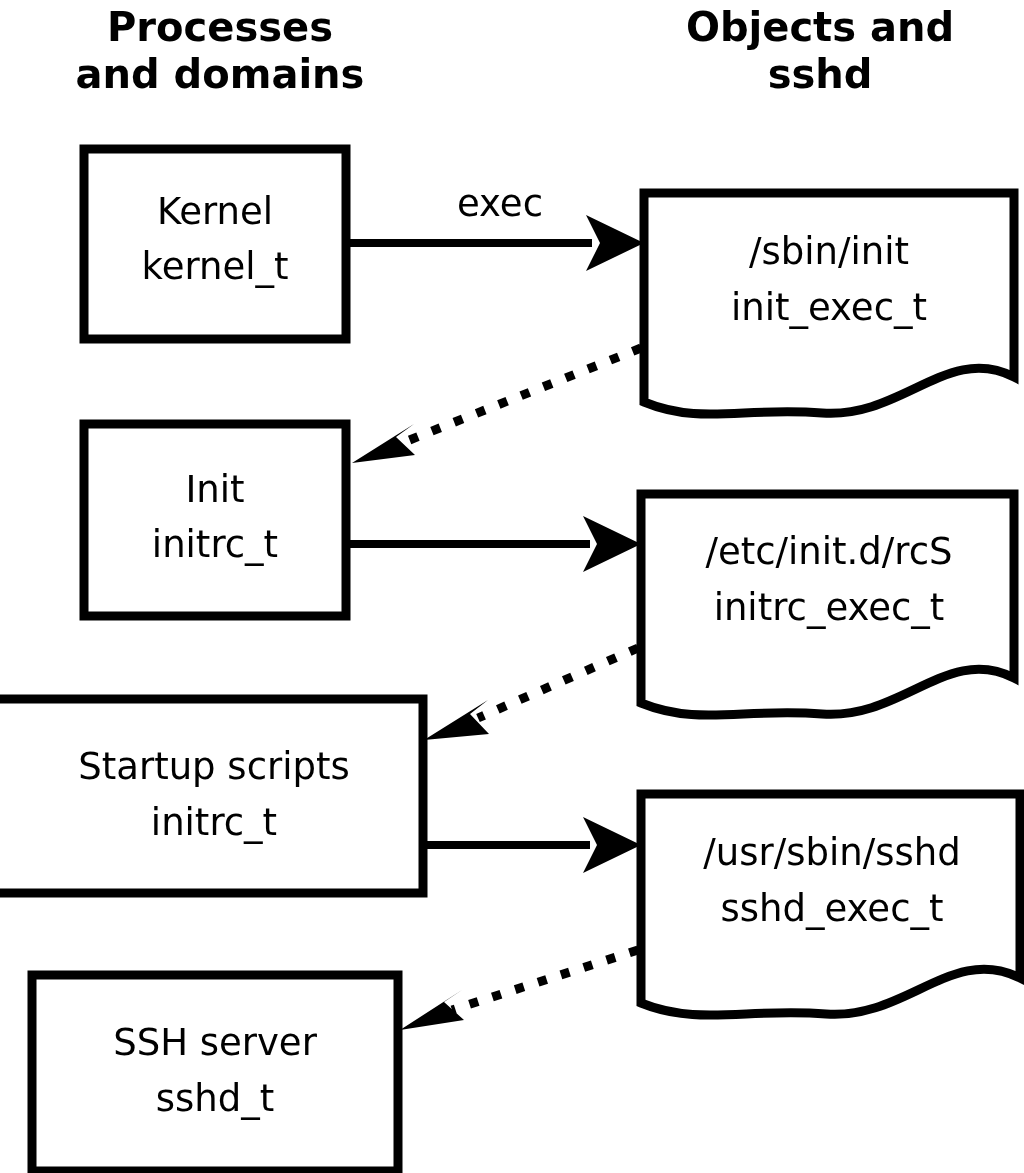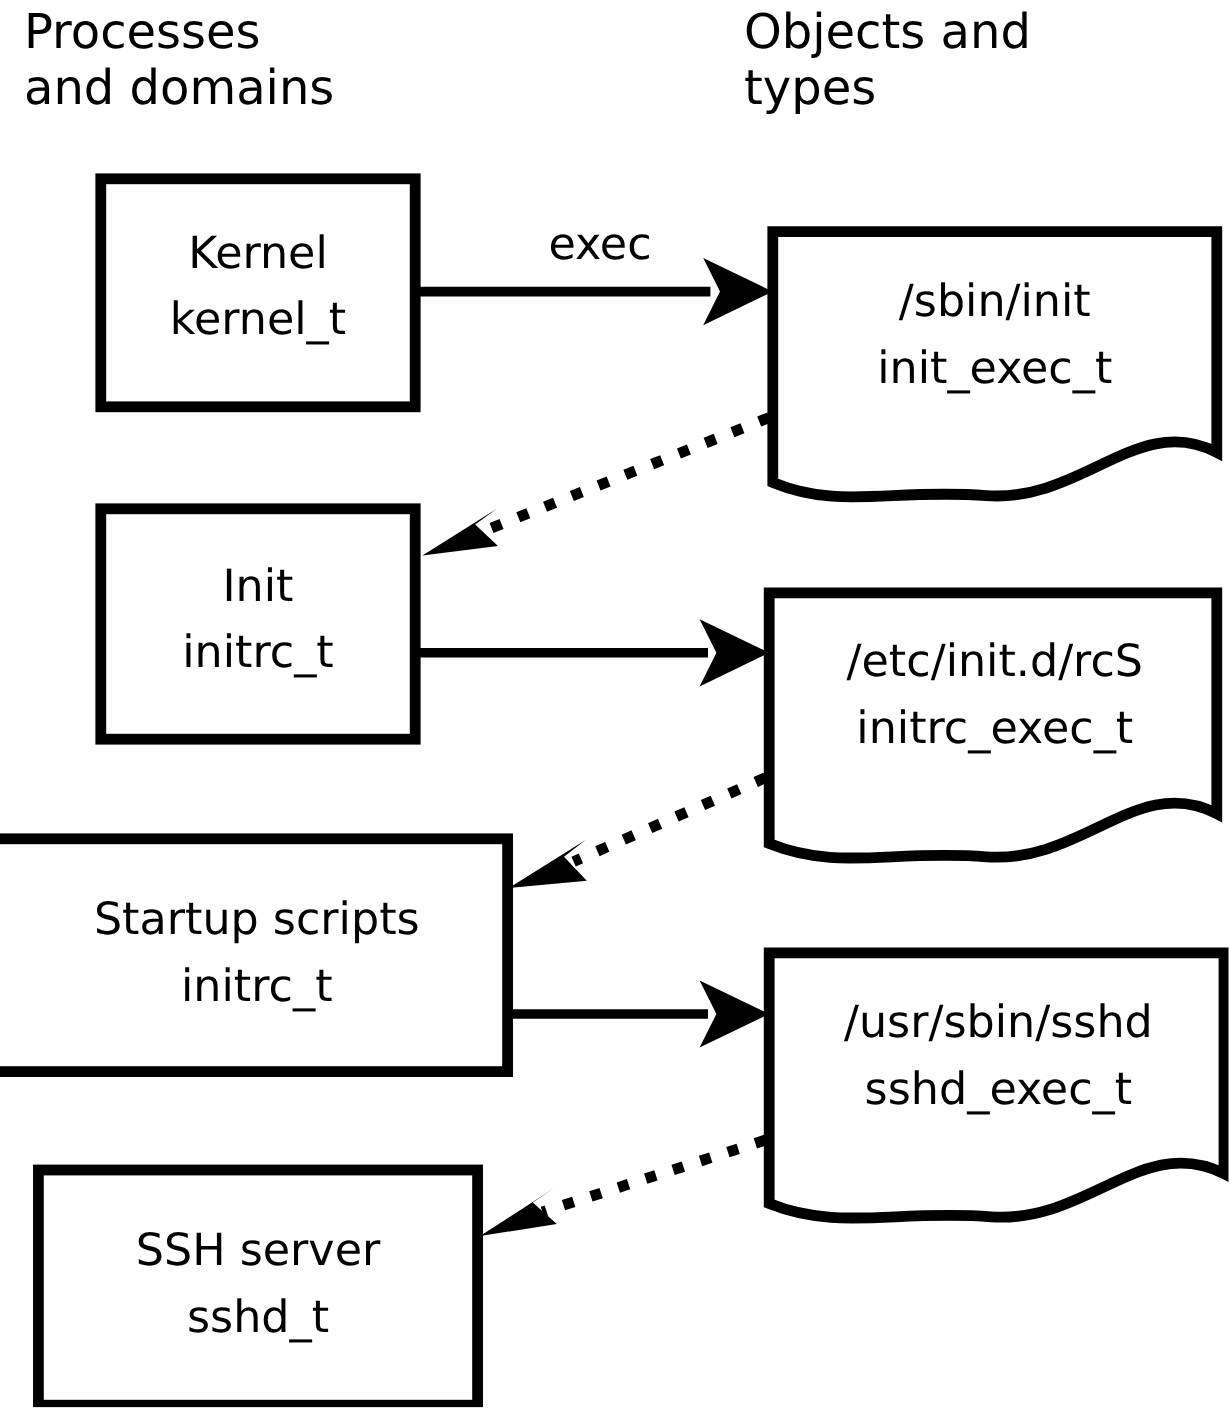--- a/index.html
+++ b/index.html
@@ -13,23 +13,24 @@
   #canvas {
     position: relative;
     width: 1024px;
     height: 1173px;
     background: #ffffff;
     overflow: hidden;
   }
   .col-heading {
     position: absolute;
     font-family: "DejaVu Sans", sans-serif;
-    font-weight: normal;
+    font-weight: bold;
     font-size: 40px;
     line-height: 1.18;
+    text-align: center;
     color: #000000;
     white-space: pre-line;
   }
   #heading-left  { left: 20px;  top: 4px;  width: 400px; }
   #heading-right { left: 620px; top: 4px;  width: 400px; }
 
   svg#diagram {
     position: absolute;
     left: 0;
     top: 0;
@@ -77,21 +78,21 @@
 </style>
 </head>
 <body>
 
 <div id="canvas">
 
   <div class="col-heading" id="heading-left">Processes
 and domains</div>
 
   <div class="col-heading" id="heading-right">Objects and
-types</div>
+sshd</div>
 
   <svg id="diagram" viewBox="0 0 1024 1173">
 
     
 
     <g>
       <rect class="box-shape" x="84" y="149" width="262" height="190"></rect>
       <text class="node-label" x="215" y="213">Kernel</text>
       <text class="node-label" x="215" y="268">kernel_t</text>
     </g>

